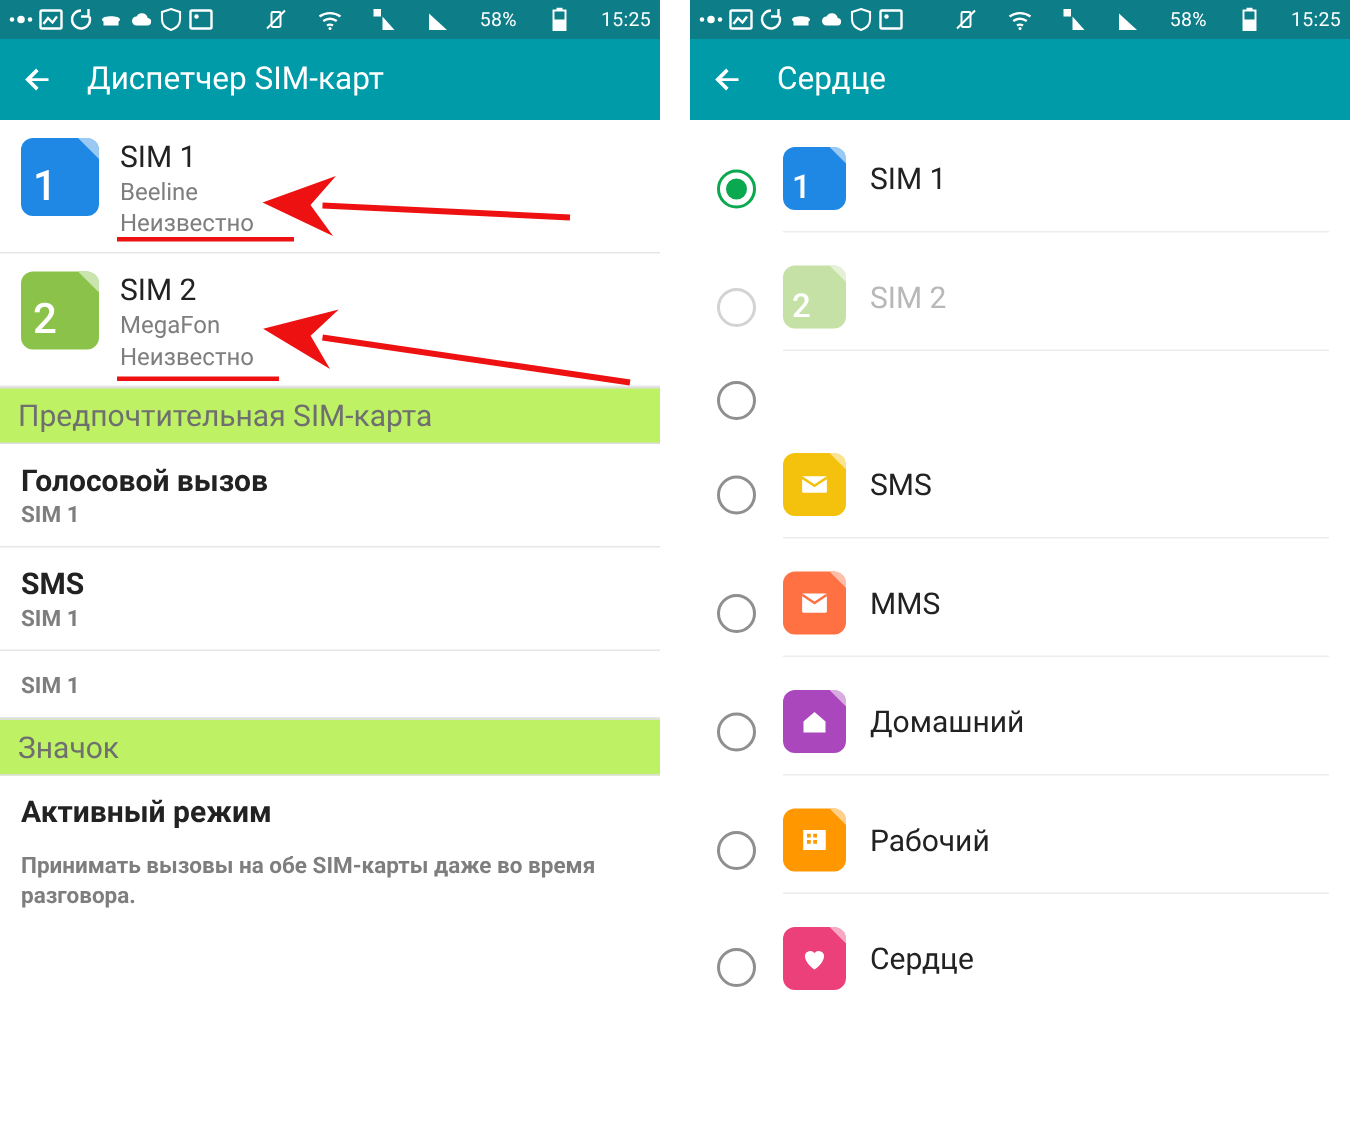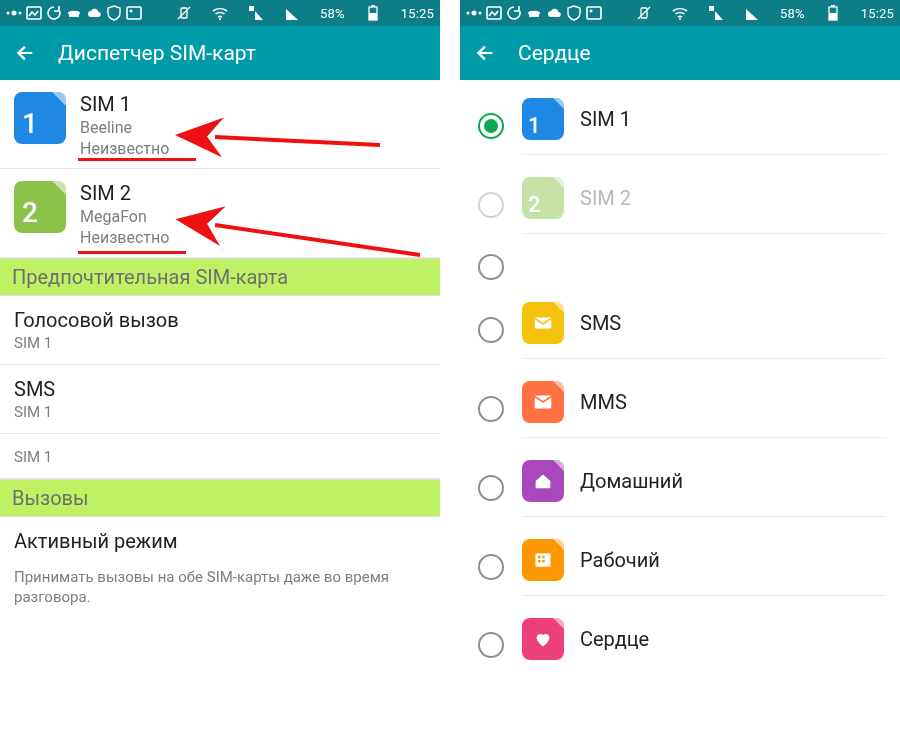--- a/index.html
+++ b/index.html
@@ -97,20 +97,21 @@
     background: #bef264;
     color: #6f6f6f;
     font-size: 20px;
     padding: 6px 12px;
     border-top: 1px solid #ddd;
     border-bottom: 1px solid #ddd;
   }
   .setting {
     padding: 12px 14px;
     border-bottom: 1px solid #e6e6e6;
+    font-weight: bold;
   }
   .setting .lbl { font-size: 20px; color: #222; }
   .setting .val { font-size: 15px; color: #7e7e7e; margin-top: 2px; }
   .setting .desc { font-size: 15px; color: #7e7e7e; margin-top: 14px; line-height: 1.35; }
 
   
   .radio-list { padding-top: 6px; }
   .rrow {
     display: flex;
     align-items: center;
@@ -291,21 +292,21 @@
     <div class="val">SIM 1</div>
   </div>
   <div class="setting">
     <div class="lbl">SMS</div>
     <div class="val">SIM 1</div>
   </div>
   <div class="setting">
     <div class="val">SIM 1</div>
   </div>
 
-  <div class="section-header">Вызовы</div>
+  <div class="section-header">Значок</div>
 
   <div class="setting" style="border-bottom:none">
     <div class="lbl">Активный режим</div>
     <div class="desc">Принимать вызовы на обе SIM-карты даже во время разговора.</div>
   </div>
 
   <div class="arrow" style="left:200px; top:115px">
     <svg width="190" height="40">
         <defs>
           <marker id="ah1" markerWidth="14" markerHeight="14" refX="2" refY="5" orient="auto">

